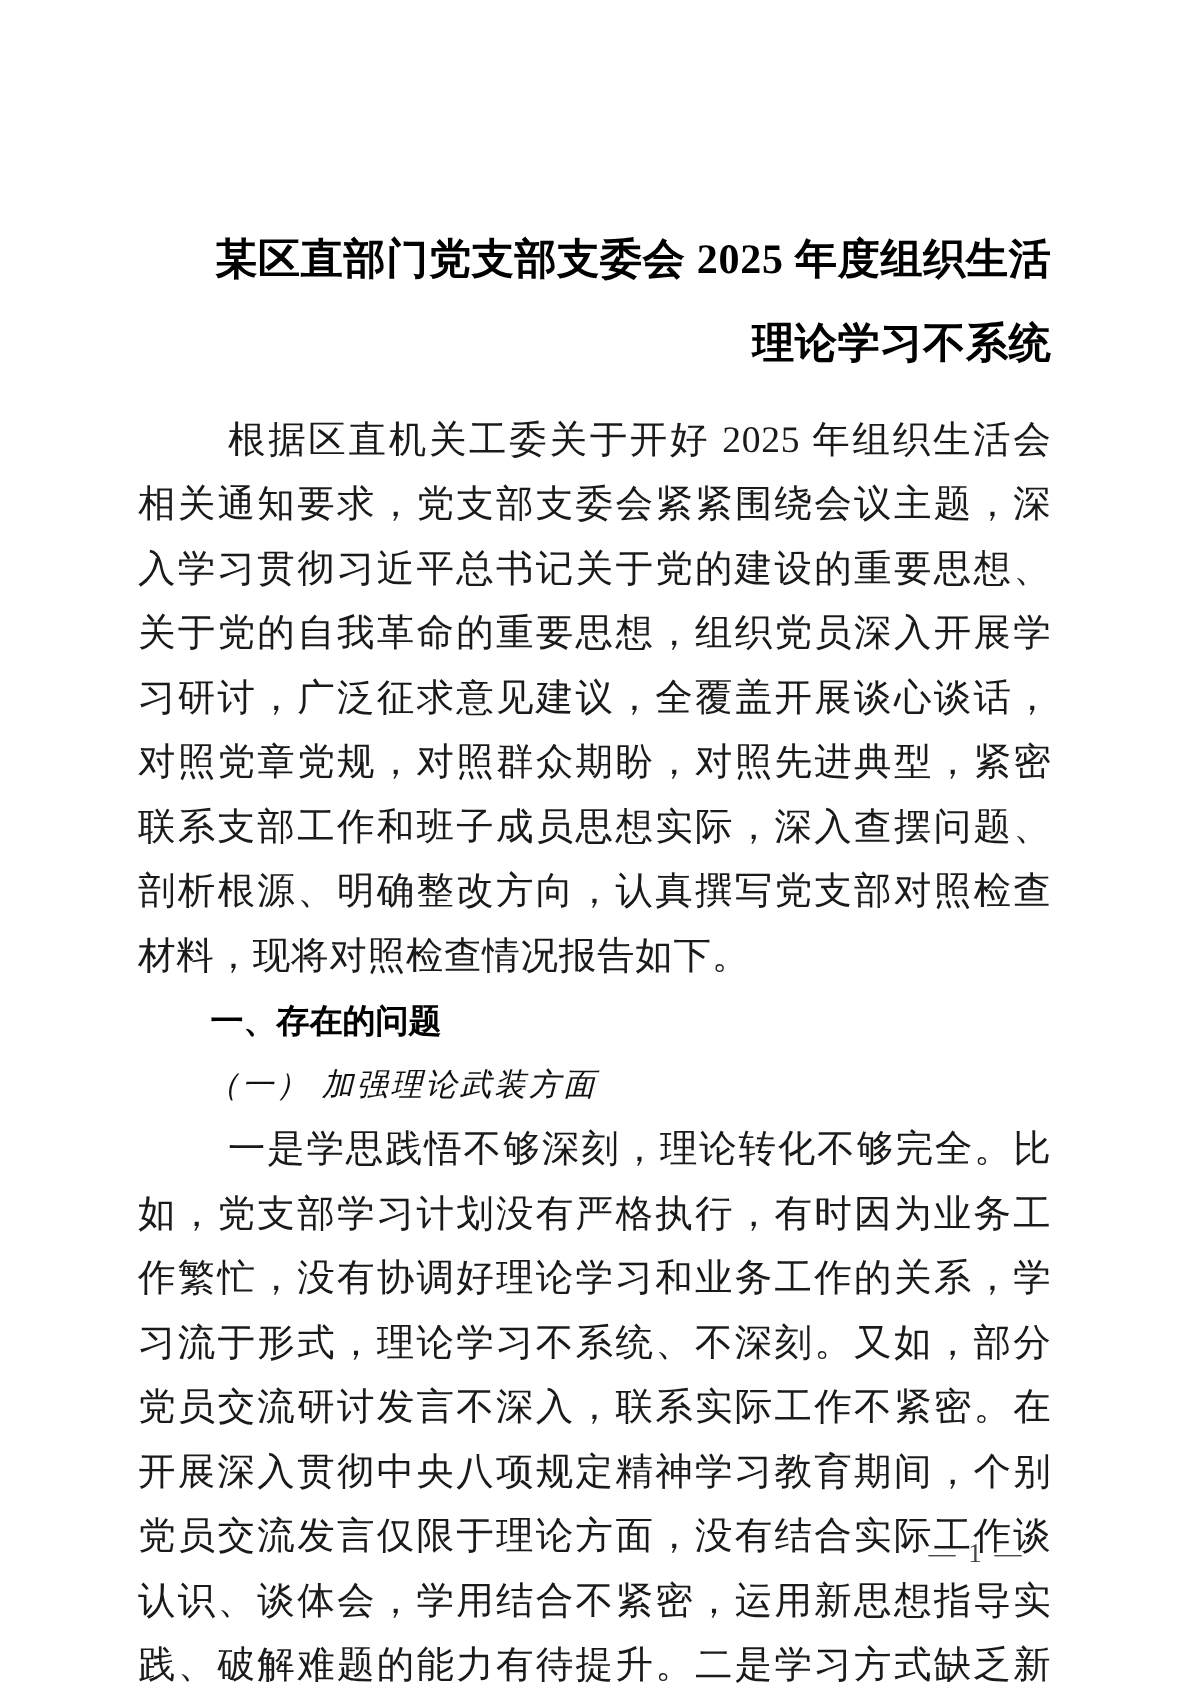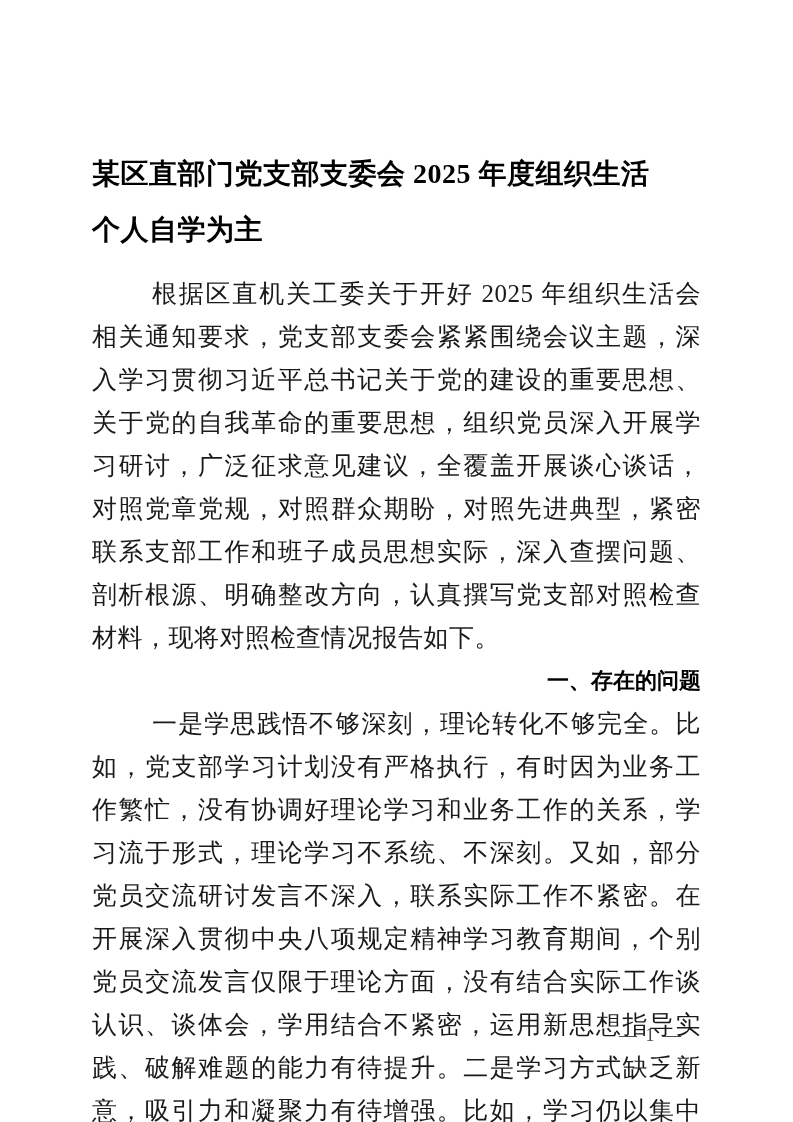--- a/index.html
+++ b/index.html
@@ -17,21 +17,21 @@
     color: #111111;
   }
   .content {
     position: absolute;
     left: 92px;
     right: 92px;
     top: 146px;
   }
   .doc-title {
     margin: 0 0 14px 0;
-    text-align: left;
+    text-align: right;
     font-size: 28px;
     font-weight: bold;
     line-height: 56px;
     color: #000000;
     letter-spacing: 0.5px;
   }
   .doc-title .title-line {
     display: block;
     white-space: nowrap;
   }
@@ -45,21 +45,20 @@
     letter-spacing: 0.5px;
   }
   .section-heading {
     margin: 0;
     font-family: "Liberation Sans", sans-serif;
     font-weight: bold;
     font-size: 22px;
     line-height: 43px;
     text-indent: 2.2em;
     color: #000000;
-    text-align: right;
   }
   .subsection-heading {
     margin: 0;
     font-style: italic;
     font-weight: normal;
     font-size: 21px;
     line-height: 43px;
     text-indent: 2.2em;
     color: #111111;
     letter-spacing: 2px;
@@ -73,25 +72,26 @@
     letter-spacing: 2px;
   }
 </style>
 </head>
 <body>
 
 <div class="page">
   <div class="content">
     <h1 class="doc-title">
       <span class="title-line">某区直部门党支部支委会 2025 年度组织生活</span>
-      <span class="title-line">个人自学为主</span>
+      <span class="title-line">理论学习不系统</span>
     </h1>
 
     <p class="body-para">根据区直机关工委关于开好 2025 年组织生活会相关通知要求，党支部支委会紧紧围绕会议主题，深入学习贯彻习近平总书记关于党的建设的重要思想、关于党的自我革命的重要思想，组织党员深入开展学习研讨，广泛征求意见建议，全覆盖开展谈心谈话，对照党章党规，对照群众期盼，对照先进典型，紧密联系支部工作和班子成员思想实际，深入查摆问题、剖析根源、明确整改方向，认真撰写党支部对照检查材料，现将对照检查情况报告如下。</p>
 
     <h2 class="section-heading">一、存在的问题</h2>
 
+    <h3 class="subsection-heading">（一） 加强理论武装方面</h3>
 
     <p class="body-para">一是学思践悟不够深刻，理论转化不够完全。比如，党支部学习计划没有严格执行，有时因为业务工作繁忙，没有协调好理论学习和业务工作的关系，学习流于形式，理论学习不系统、不深刻。又如，部分党员交流研讨发言不深入，联系实际工作不紧密。在开展深入贯彻中央八项规定精神学习教育期间，个别党员交流发言仅限于理论方面，没有结合实际工作谈认识、谈体会，学用结合不紧密，运用新思想指导实践、破解难题的能力有待提升。二是学习方式缺乏新意，吸引力和凝聚力有待增强。比如，学习仍以集中领读、个人自学为主，缺乏情景式、互动式、案例式等多样化形式。党支部组织集中学习，其中采用研讨交流形式，开展实地践学，学习成</p>
   </div>
 
   <div class="page-number">— 1 —</div>
 </div>
 
 </body></html>

